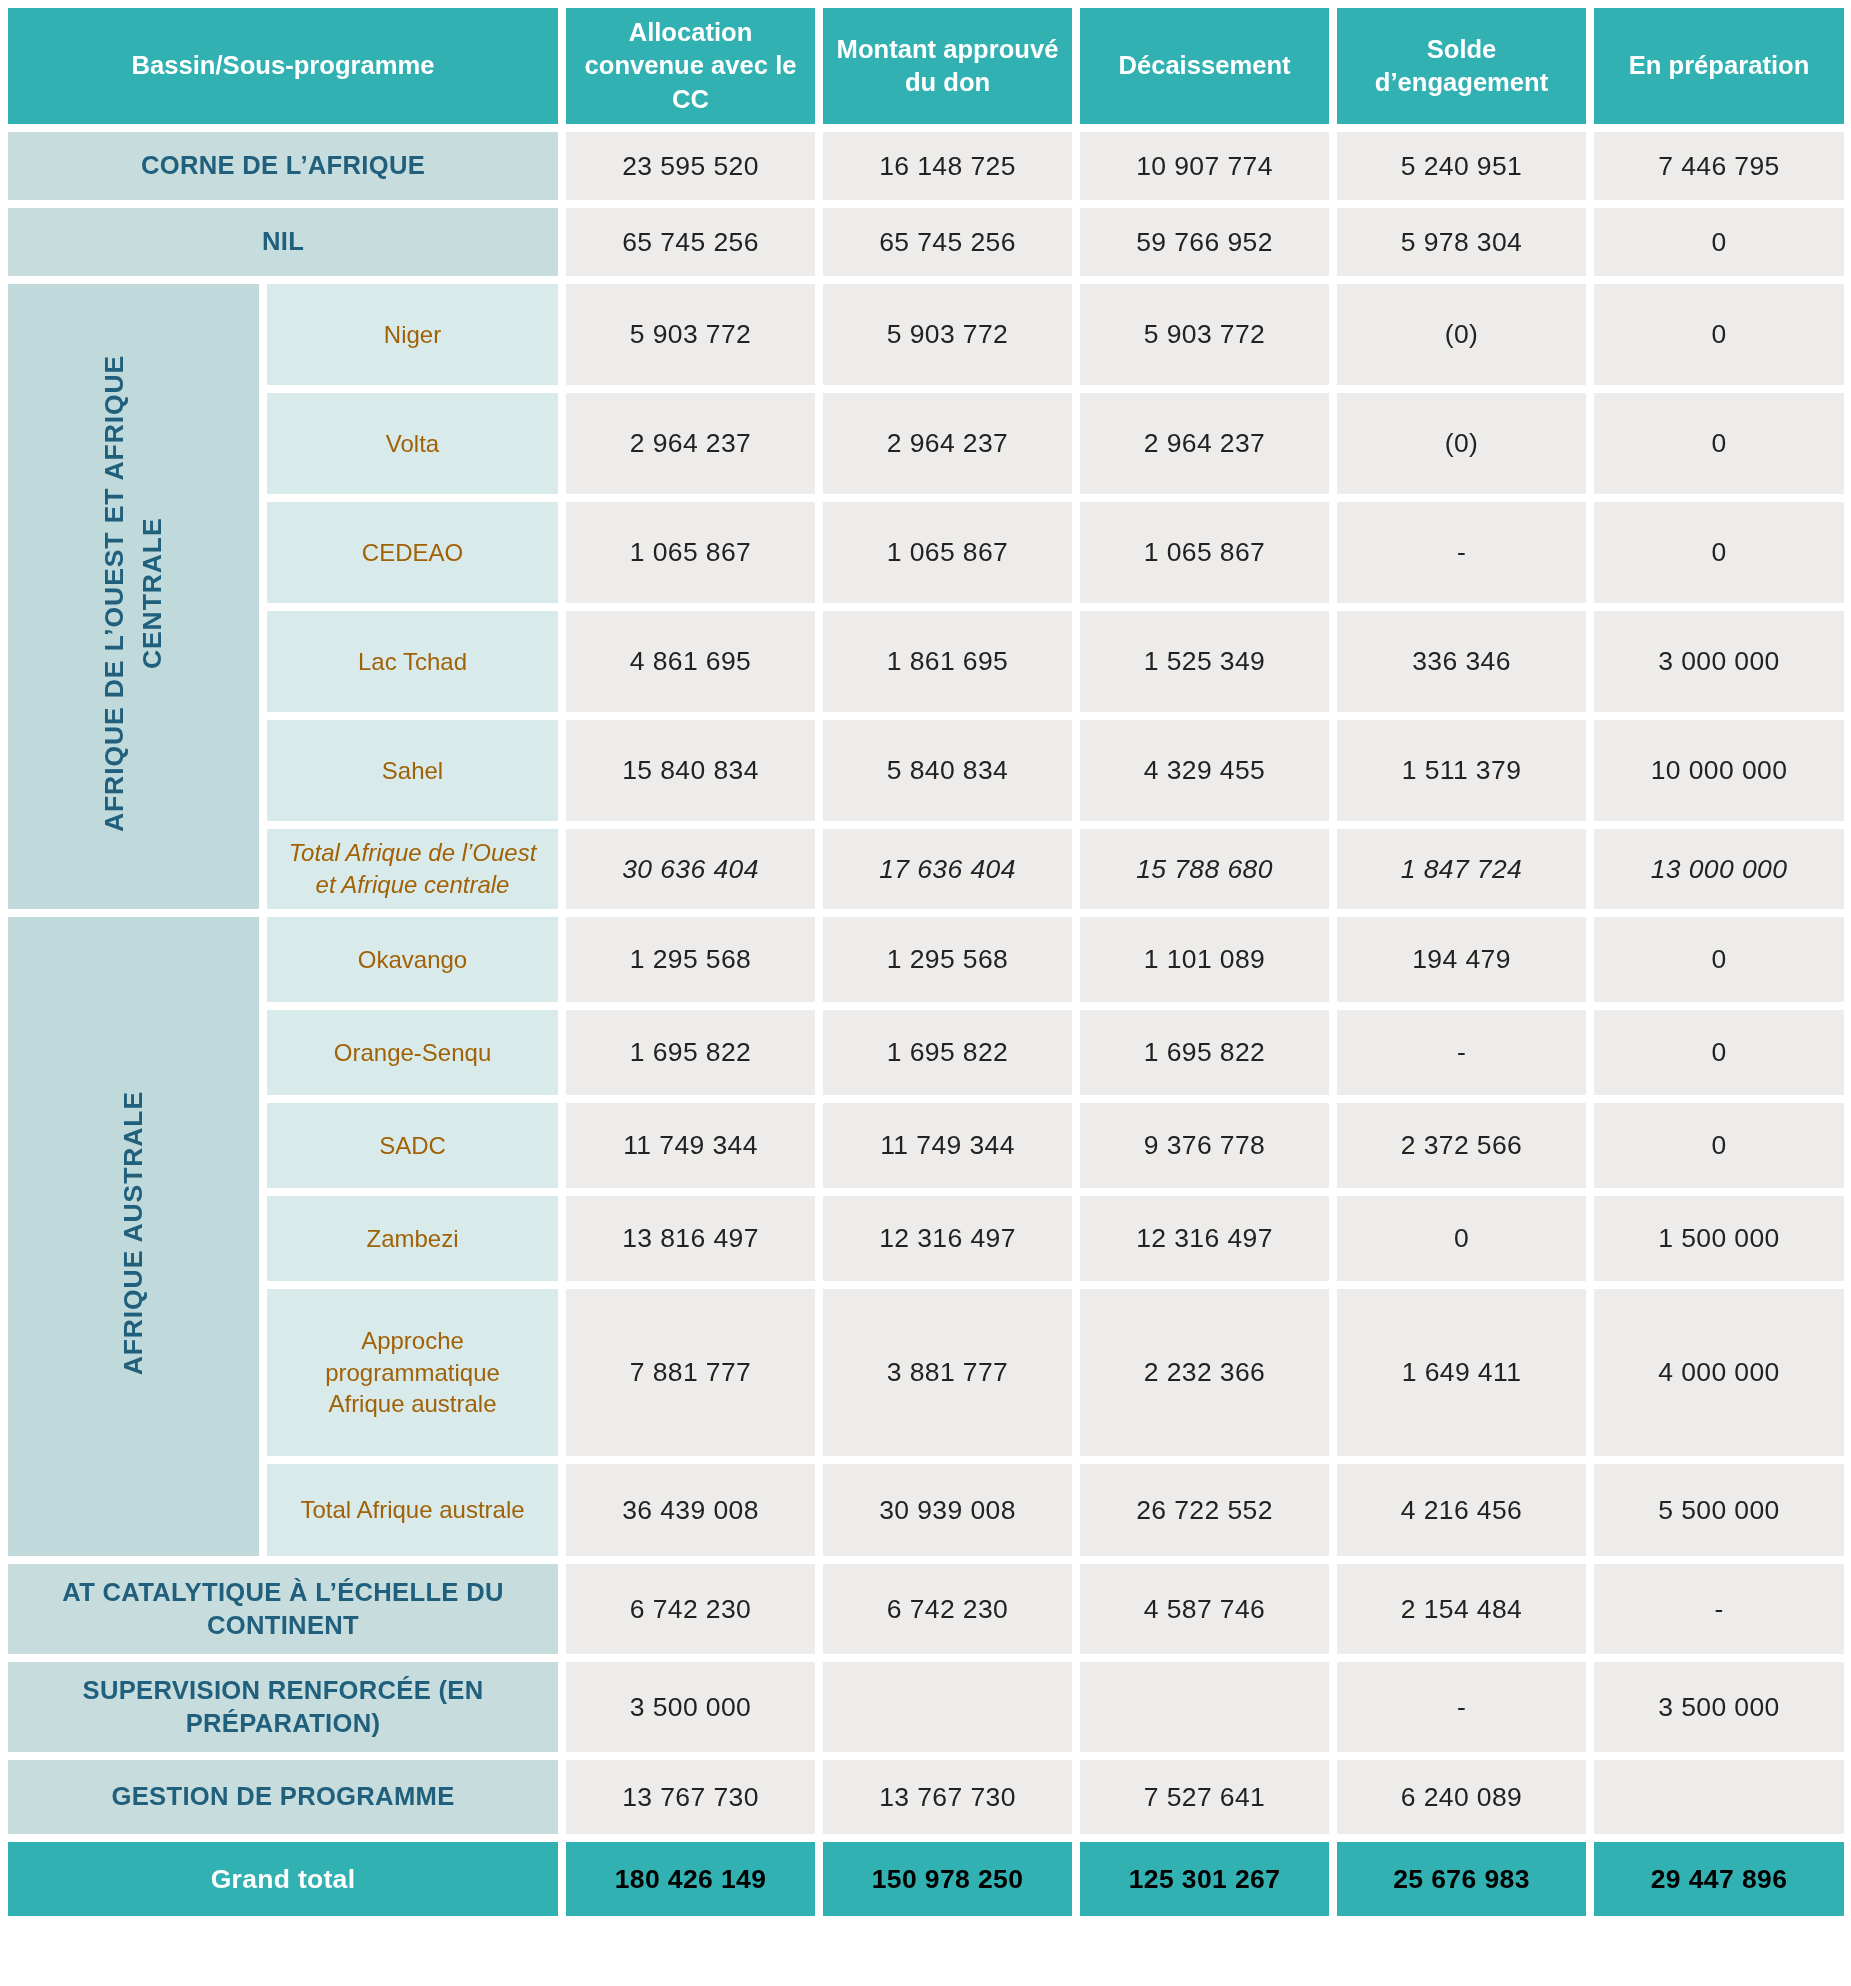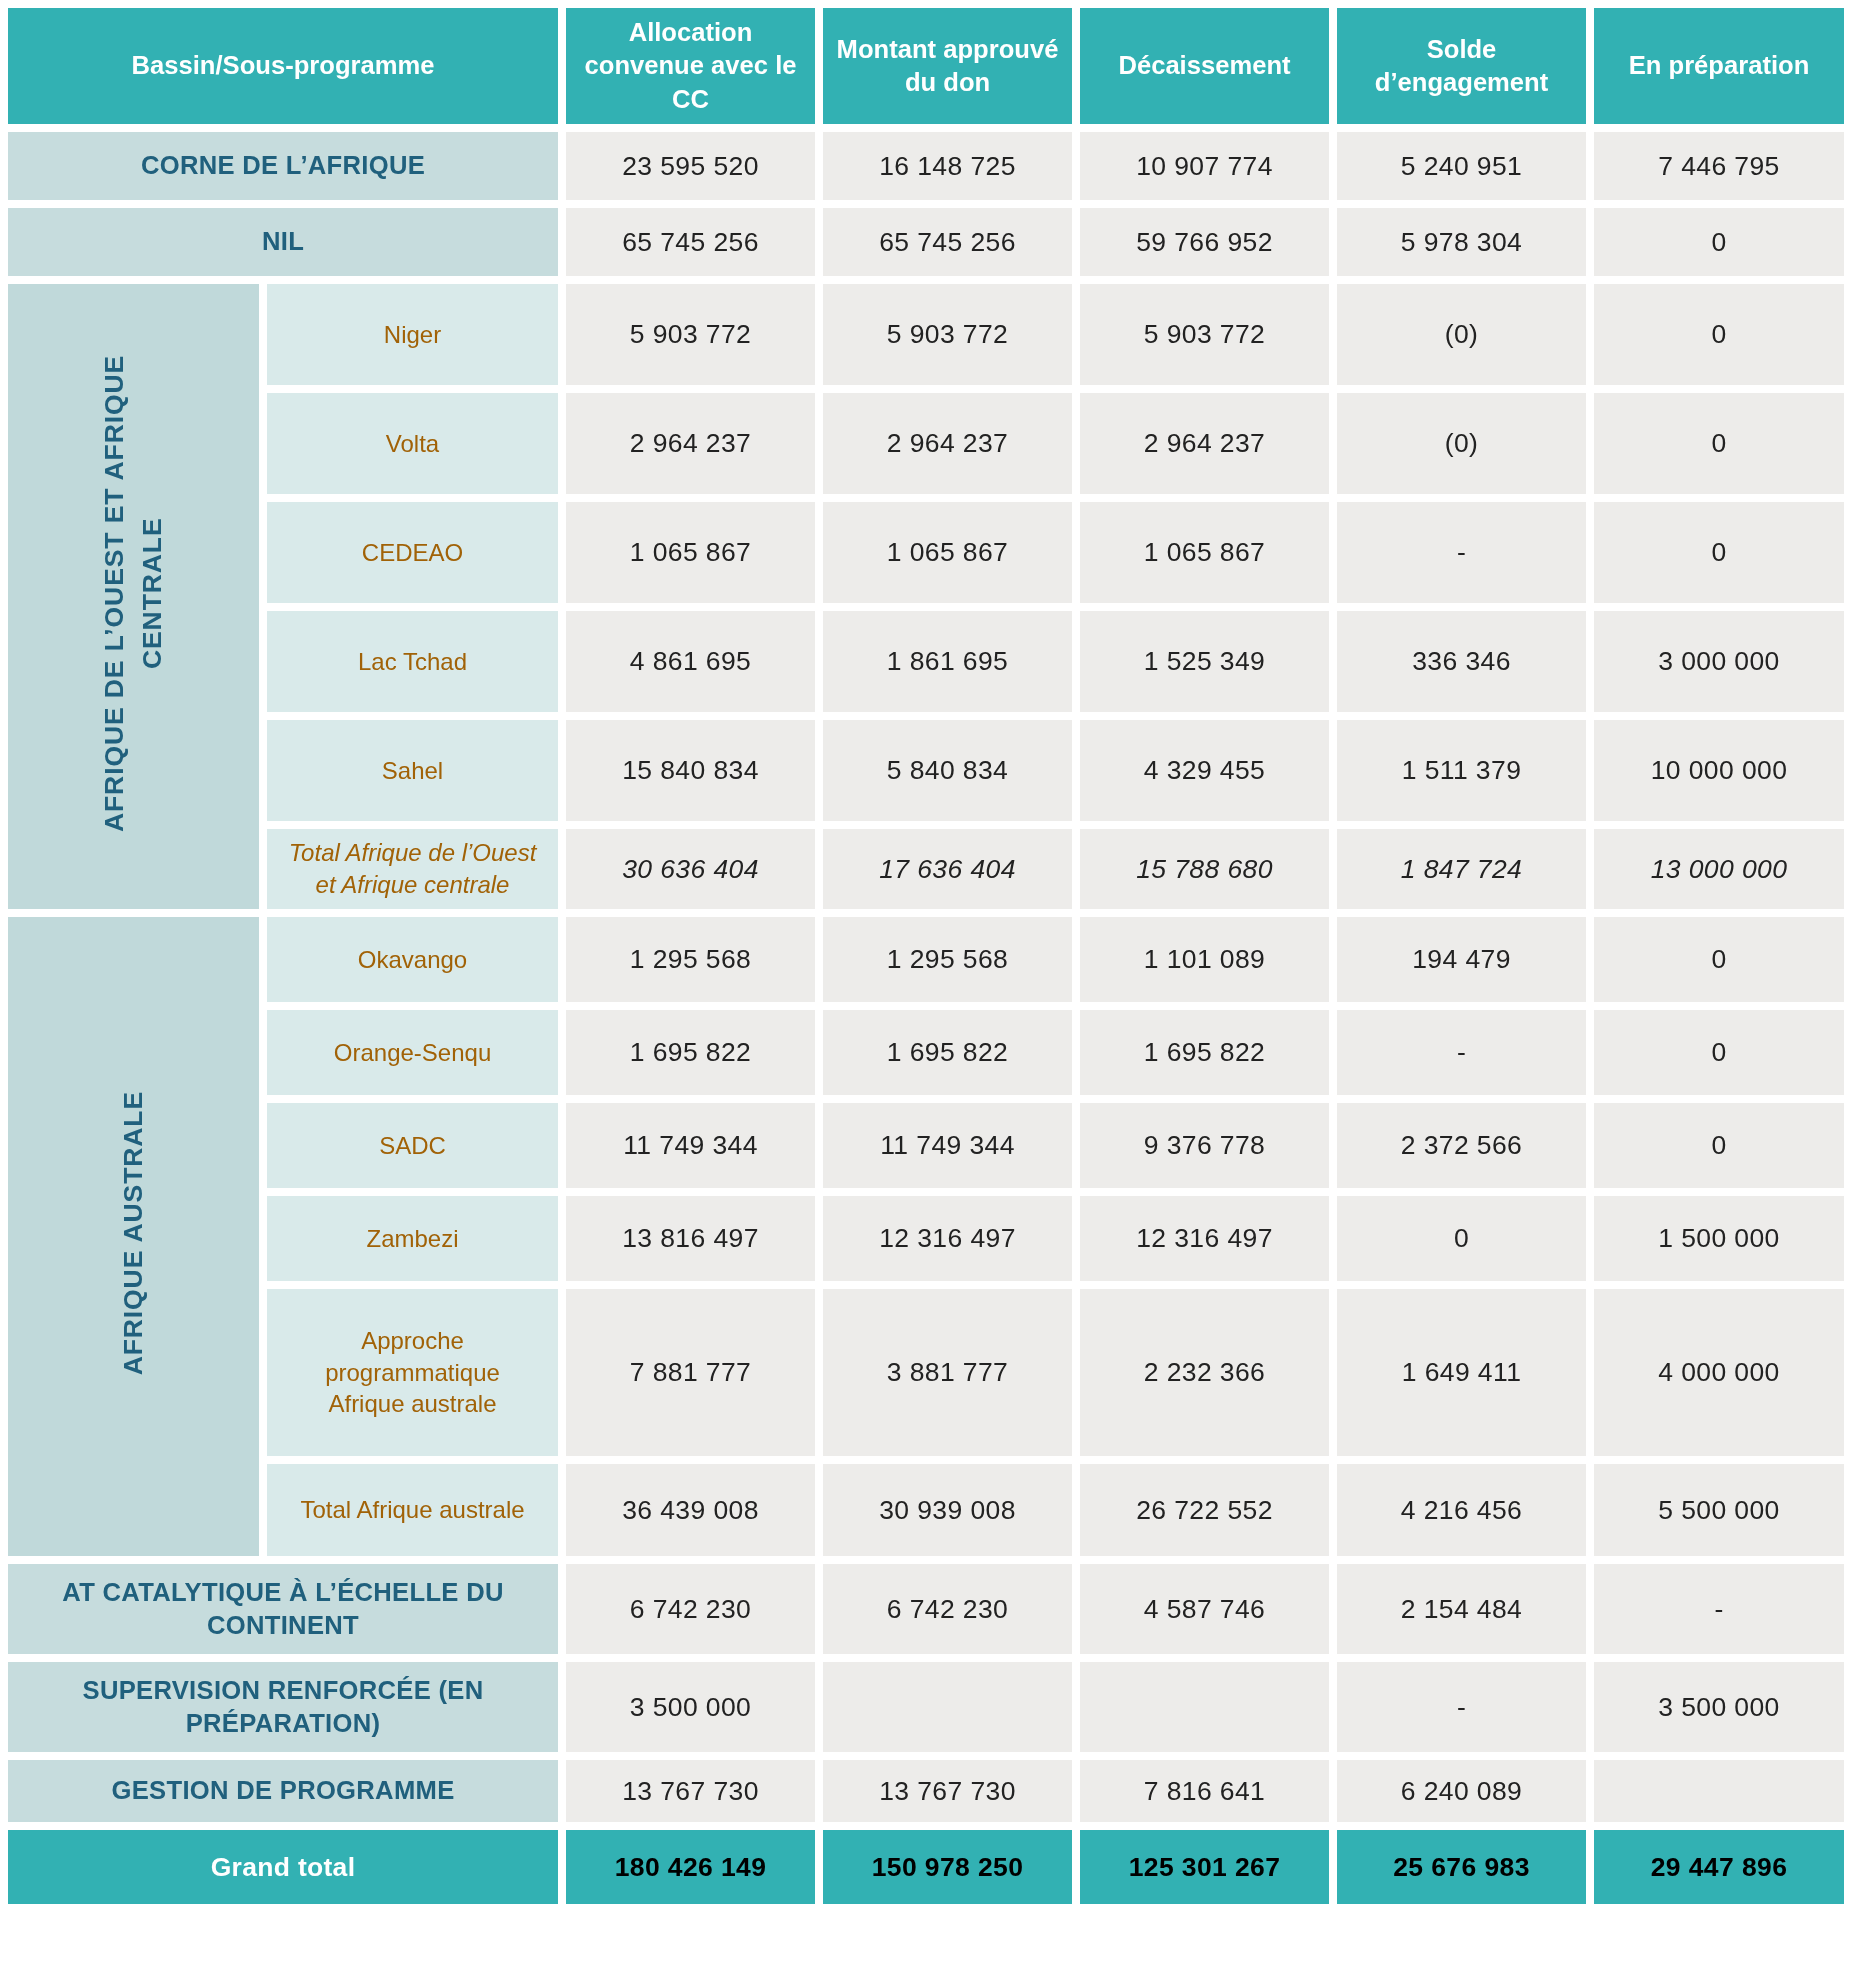--- a/index.html
+++ b/index.html
@@ -31,21 +31,21 @@
     line-height: 1.3;
   }
   tr.h-header { height: 116px; }
   tr.r-sm   { height: 68px;  }
   tr.r-sub  { height: 101px; }
   tr.r-taoc { height: 80px; font-style: italic; }
   tr.r-sub2 { height: 85px;  }
   tr.r-app  { height: 167px; }
   tr.r-taa  { height: 92px;  }
   tr.r-2l   { height: 90px; }
-  tr.r-g    { height: 62px;  }
+  tr.r-g    { height: 74px;  }
   tr.r-gt   { height: 74px;  }
 
   td.num {
     background: #edecea;
     color: #222222;
     font-size: 26.5px;
     letter-spacing: 0.4px;
     white-space: nowrap;
   }
   td.rlabel {
@@ -253,21 +253,21 @@
       <td class="num">3 500 000</td>
       <td class="num"></td>
       <td class="num"></td>
       <td class="num">-</td>
       <td class="num">3 500 000</td>
     </tr>
     <tr class="r-g">
       <td colspan="2" class="rlabel">GESTION DE PROGRAMME</td>
       <td class="num">13 767 730</td>
       <td class="num">13 767 730</td>
-      <td class="num">7 816 641</td>
+      <td class="num">7 527 641</td>
       <td class="num">6 240 089</td>
       <td class="num"></td>
     </tr>
     <tr class="r-gt">
       <td colspan="2" class="gtlabel">Grand total</td>
       <td class="num">180 426 149</td>
       <td class="num">150 978 250</td>
       <td class="num">125 301 267</td>
       <td class="num">25 676 983</td>
       <td class="num">29 447 896</td>

